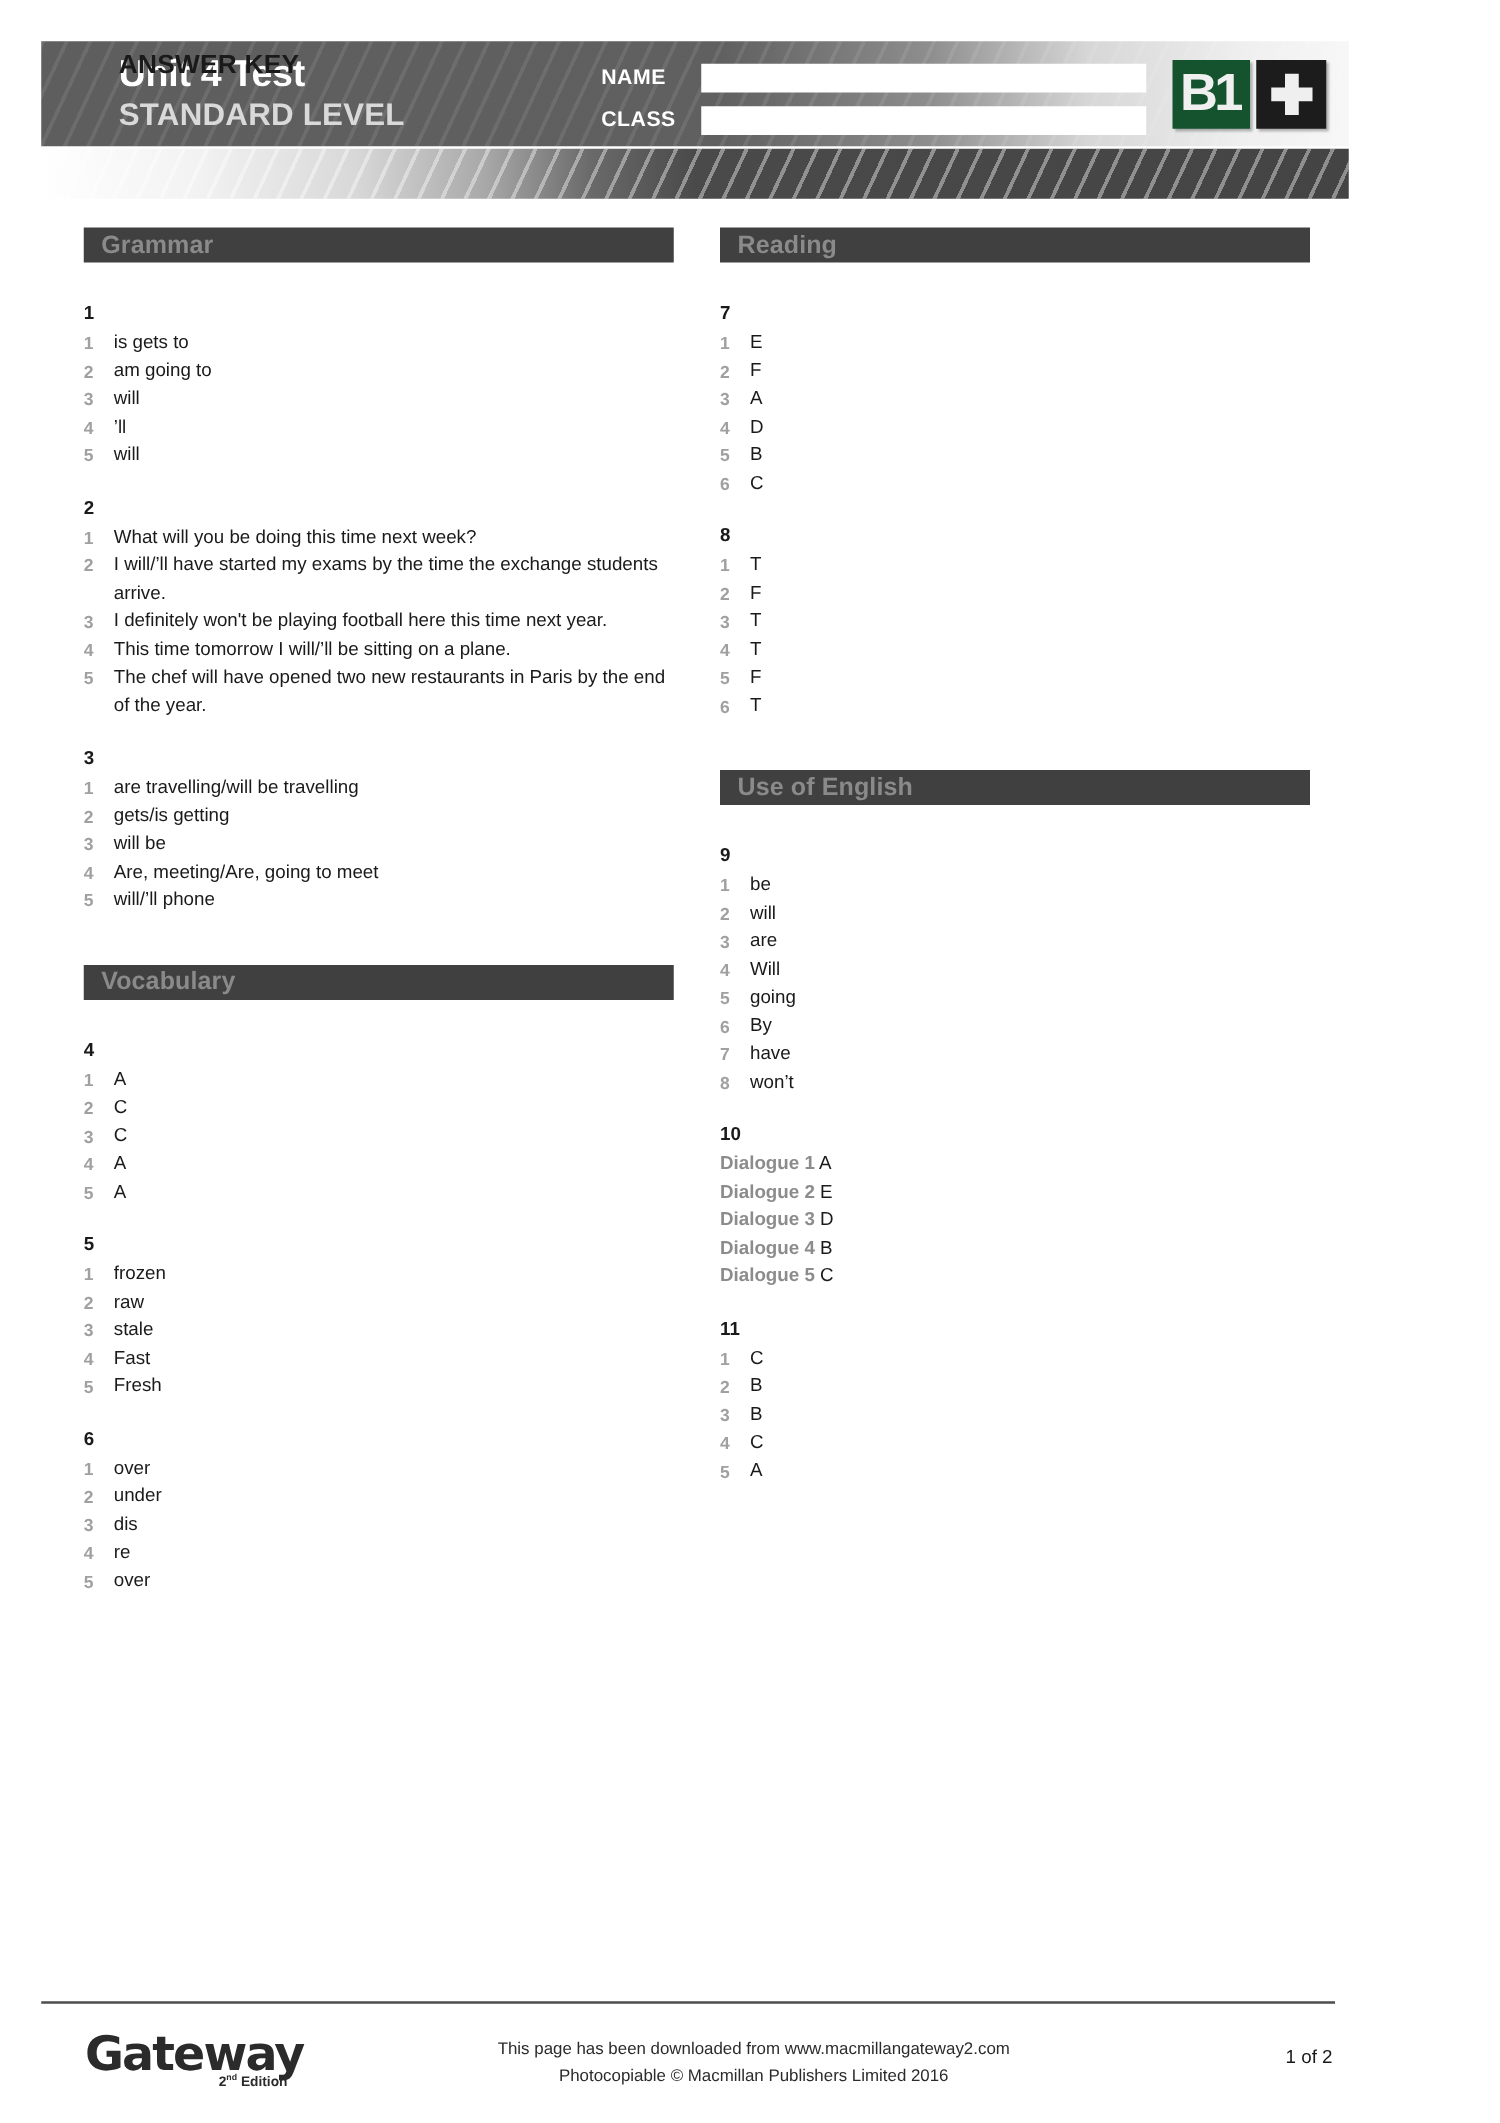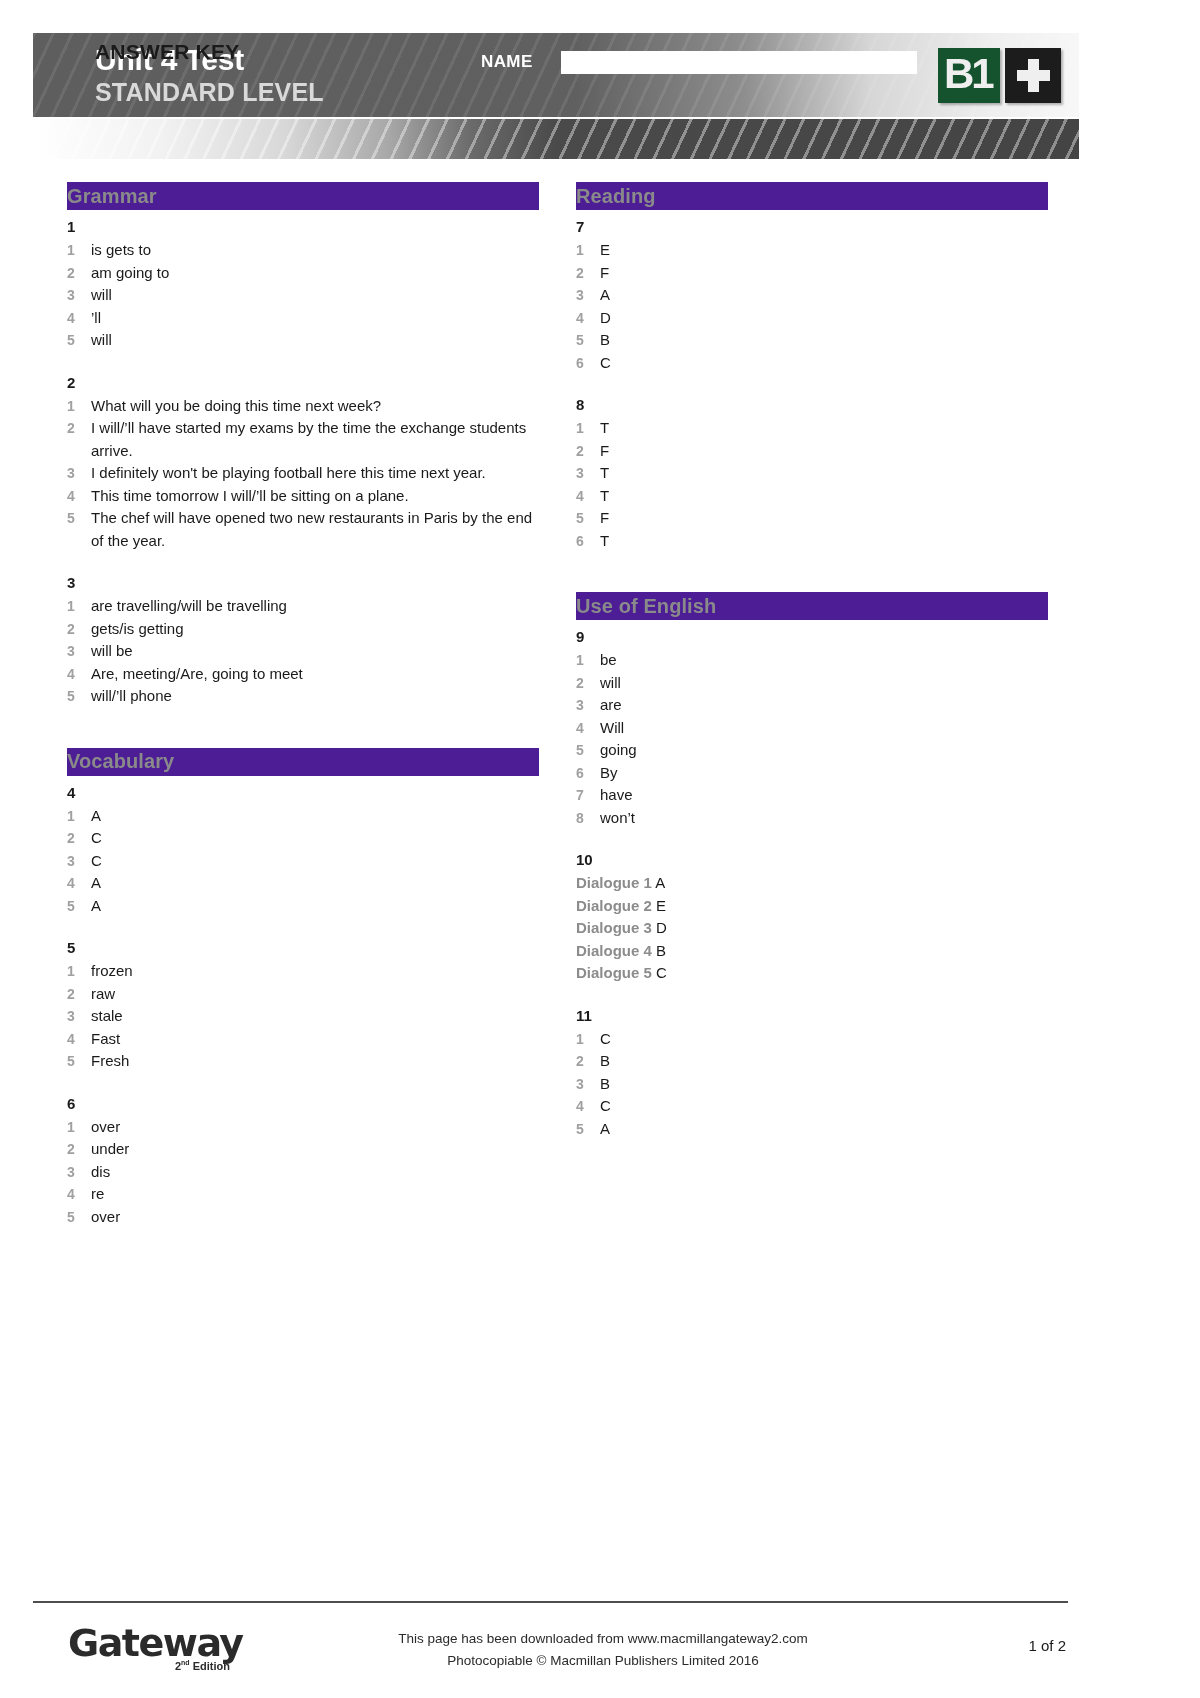--- a/index.html
+++ b/index.html
@@ -161,26 +161,27 @@
   
   .col {
     position: absolute;
     top: 182px;
     width: 472px;
   }
   .col-left { left: 67px; }
   .col-right { left: 576px; }
 
   .section-bar {
-    background: #4c1d95;
+    background: #404040;
     height: 28px;
     display: flex;
     align-items: center;
+    padding-left: 14px;
     box-sizing: border-box;
-    margin-bottom: 6px;
+    margin-bottom: 30px;
   }
   .section-bar .section-title {
     font-size: 20px;
     font-weight: bold;
     color: #8a8a8a;
     letter-spacing: 0.1px;
   }
 
   .exercise { margin-bottom: 20px; }
   .ex-num {
@@ -286,20 +287,24 @@
     <div class="header-title-block">
       <div class="title-main">Unit 4 Test</div>
       <div class="title-sub">STANDARD LEVEL</div>
     </div>
 
     <div class="field-row name">
       <span class="field-label">NAME</span>
       <input class="field-box" type="text" value="" style="">
     </div>
 
+    <div class="field-row class">
+      <span class="field-label">CLASS</span>
+      <input class="field-box" type="text" value="" style="">
+    </div>
 
     <div class="badge">
       <div class="badge-b1">B1</div>
       <div class="badge-plus"></div>
     </div>
 
     <div class="answerkey-band"></div>
     <div class="answerkey-text">ANSWER KEY</div>
   </div>
 

